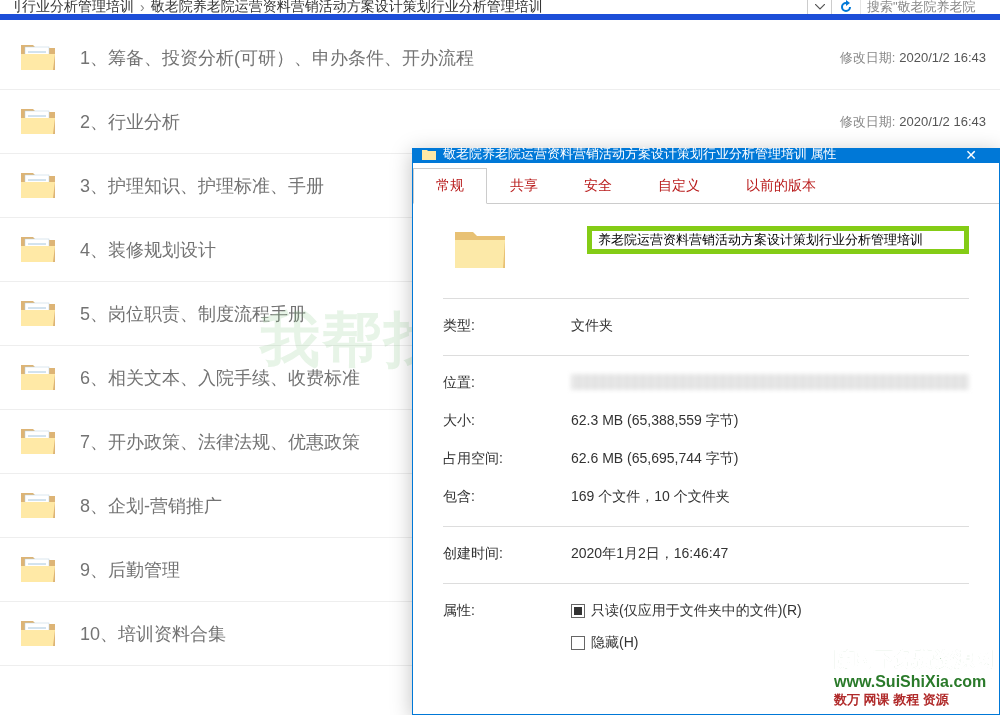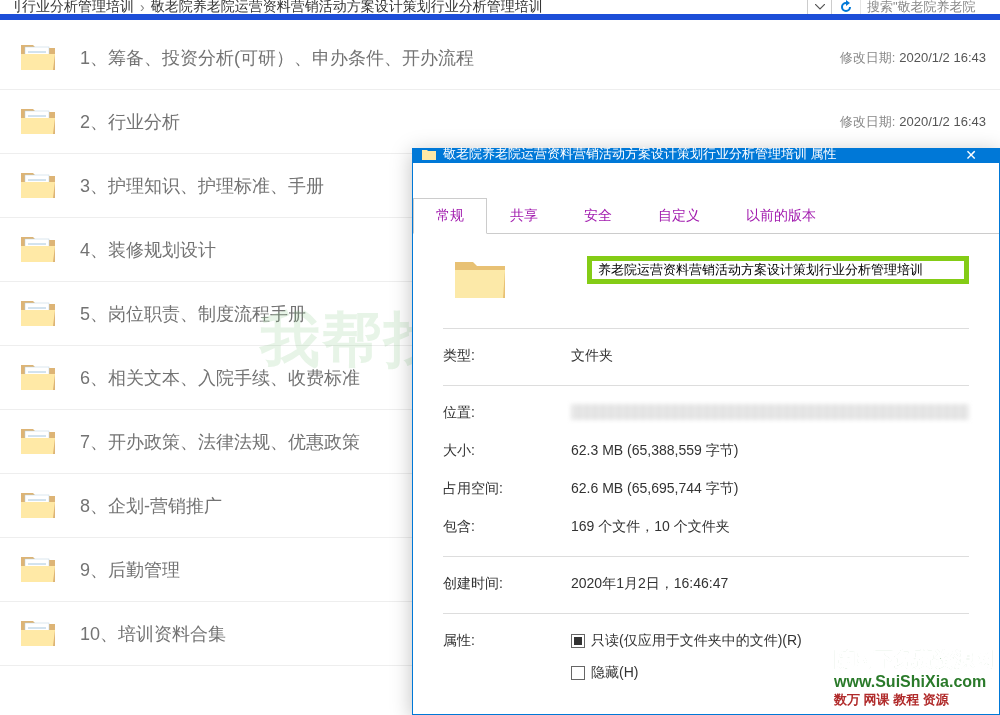--- a/index.html
+++ b/index.html
@@ -136,26 +136,25 @@
     }
     .dlg-tabs {
       display: flex;
       background: #fff;
       border-bottom: 1px solid #ccc;
       padding-top: 4px;
     }
     .dlg-tab {
       padding: 8px 22px;
       font-size: 14px;
-      color: #a21caf;
+      color: #b91c1c;
       cursor: pointer;
       border: 1px solid transparent;
       position: relative;
       top: 1px;
-      margin-top: 30px;
     }
     .dlg-tab.active {
       border-color: #ccc;
       border-bottom-color: #fff;
       background: #fff;
     }
     .dlg-body {
       flex: 1;
       padding: 22px 30px;
       font-size: 14px;

